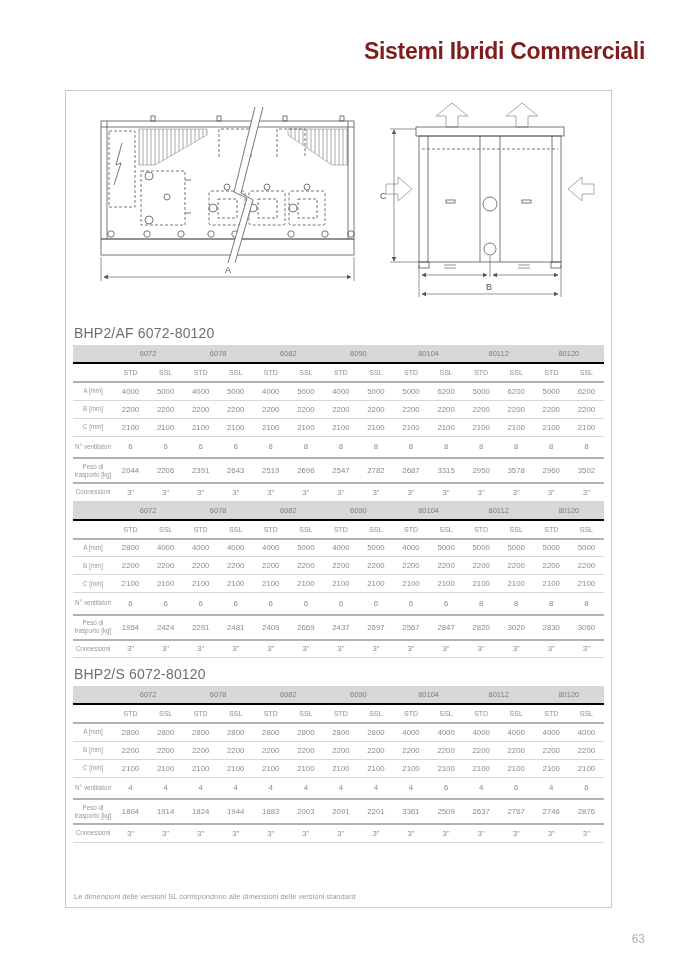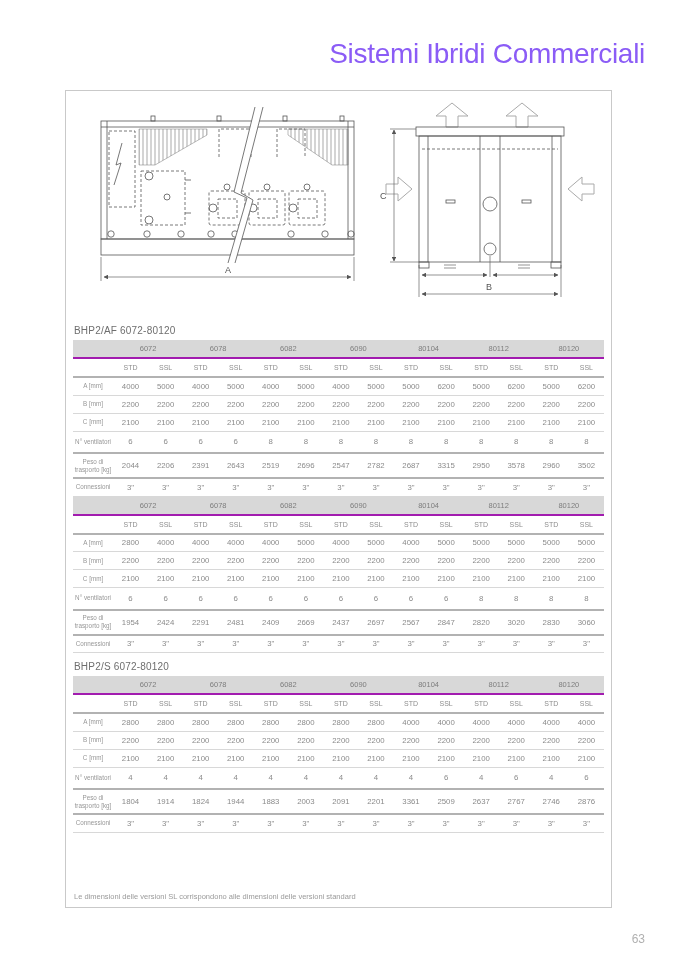--- a/index.html
+++ b/index.html
@@ -1,45 +1,45 @@
 <!DOCTYPE html>
 <html><head>
 <meta charset="utf-8">
 <style>
   * { margin:0; padding:0; box-sizing:border-box; }
   html, body { width:678px; height:959px; background:#ffffff; font-family:"Liberation Sans", sans-serif; overflow:hidden; }
   body { position:relative; }
 
   .page-title {
     position:absolute; top:38px; right:33px;
-    font-size:28px; font-weight:400; color:#8b5cf6; letter-spacing:-0.3px;
+    font-size:23px; font-weight:700; color:#7f1d1d; letter-spacing:-0.3px;
   }
 
   .content-box {
     position:absolute; left:65px; top:90px; width:547px; height:818px;
     border:1px solid #c9c9c9; background:#fff; padding:0 7px;
   }
 
   .diagrams { display:flex; align-items:flex-start; height:226px; }
   .diagrams svg { display:block; }
   .front-svg { margin:14px 0 0 12px; }
   .side-svg  { margin:8px 0 0 6px; }
 
   .sec-title {
-    font-size:10px; font-weight:400; color:#6e6e6e;
+    font-size:14px; font-weight:400; color:#6e6e6e;
     margin:8px 0 4px 1px; letter-spacing:0.2px;
   }
 
   table.spec { width:100%; border-collapse:collapse; table-layout:fixed; }
   table.spec col.c-label { width:40px; }
   table.spec th, table.spec td { font-weight:normal; text-align:center; vertical-align:middle; padding:0; }
 
   thead tr.band th {
     background:#d8d8d8; color:#7d7d7d; font-size:7.5px; height:18px;
-    border-bottom:2px solid #a21caf;
+    border-bottom:2px solid #000000;
   }
   thead tr.variants th {
     color:#8d8d8d; font-size:7px; height:19px;
     border-bottom:2px solid #b2b2b2;
   }
   tbody th {
     font-size:6.3px; color:#979797; line-height:1.25;
     border-bottom:1px solid #d8d8d8; padding:1px 2px;
   }
   tbody td {

